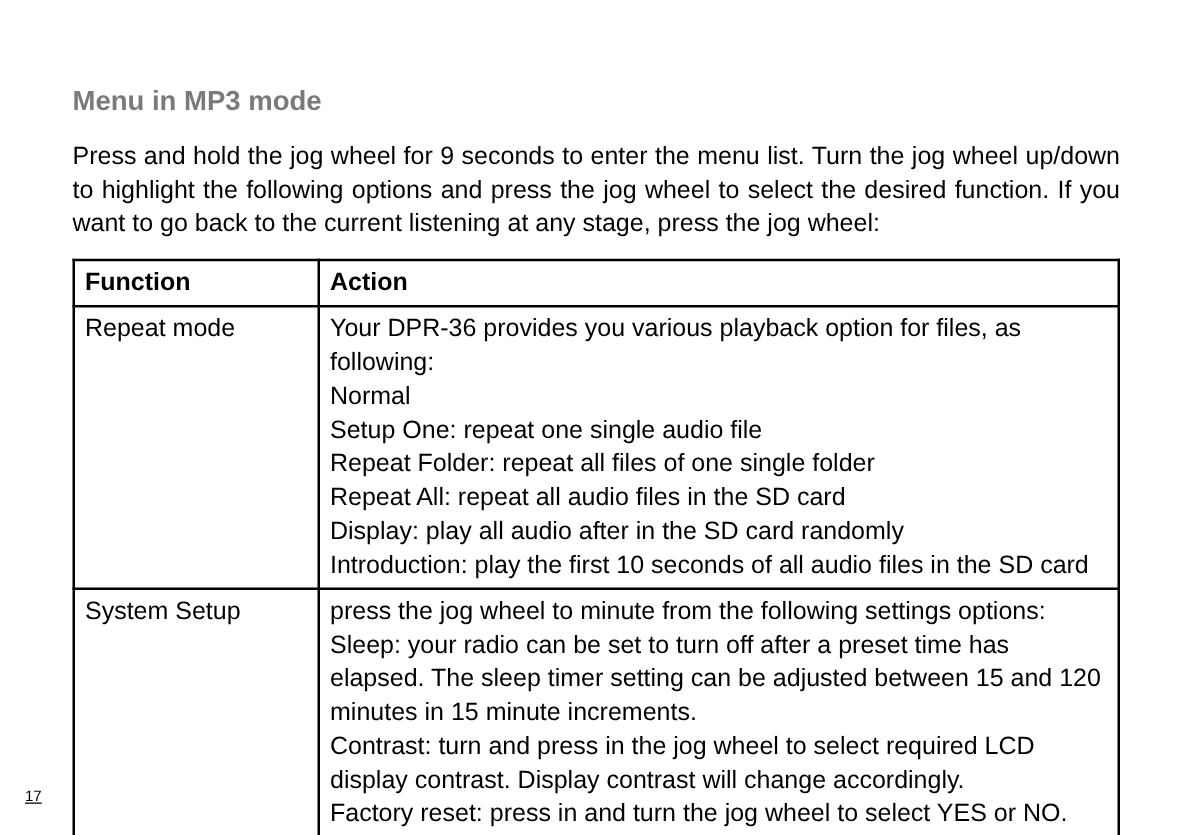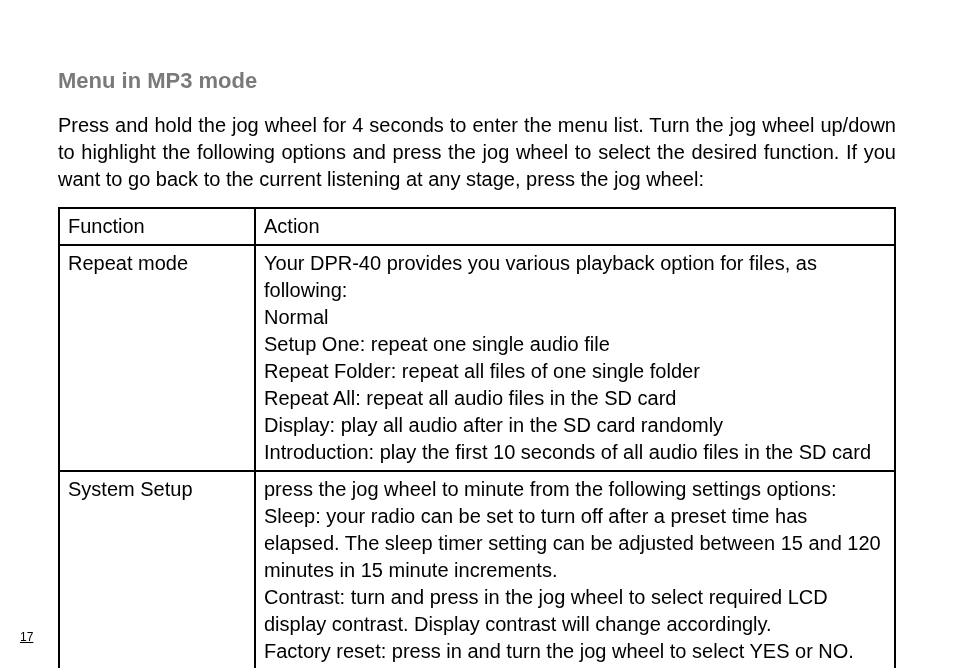--- a/index.html
+++ b/index.html
@@ -37,21 +37,21 @@
   }
   table.ftable th, table.ftable td {
     border: 2px solid #000;
     padding: 4px 8px;
     vertical-align: top;
     font-size: 20px;
     line-height: 1.35;
     text-align: left;
   }
   table.ftable th {
-    font-weight: normal;
+    font-weight: bold;
   }
   .col-func {
     width: 178px;
   }
   .item-line { display: block; }
   .b { font-weight: normal; }
   .justify { text-align: justify; }
   .page-num {
     position: absolute;
     left: 20px;
@@ -61,33 +61,33 @@
     text-decoration: underline;
   }
 </style>
 </head>
 <body>
 
 <div class="page">
 
   <div class="heading">Menu in MP3 mode</div>
 
-  <div class="intro">Press and hold the jog wheel for 4 seconds to enter the menu list. Turn the jog wheel up/down to highlight the following options and press the jog wheel to select the desired function. If you want to go back to the current listening at any stage, press the jog wheel:</div>
+  <div class="intro">Press and hold the jog wheel for 9 seconds to enter the menu list. Turn the jog wheel up/down to highlight the following options and press the jog wheel to select the desired function. If you want to go back to the current listening at any stage, press the jog wheel:</div>
 
   <table class="ftable">
     <tbody>
         <tr>
       <th class="col-func">Function</th>
       <th>Action</th>
     </tr>
 
     <tr>
       <td class="b">Repeat mode</td>
       <td>
-        <span class="item-line">Your DPR-40 provides you various playback option for files, as following:</span>
+        <span class="item-line">Your DPR-36 provides you various playback option for files, as following:</span>
         <span class="item-line"><span class="b">Normal</span><span></span></span>
         <span class="item-line"><span class="b">Setup One:</span><span> repeat one single audio file</span></span>
         <span class="item-line"><span class="b">Repeat Folder:</span><span> repeat all files of one single folder</span></span>
         <span class="item-line"><span class="b">Repeat All:</span><span> repeat all audio files in the SD card</span></span>
         <span class="item-line"><span class="b">Display:</span><span> play all audio after in the SD card randomly</span></span>
         <span class="item-line"><span class="b">Introduction:</span><span> play the first 10 seconds of all audio files in the SD card</span></span>
       </td>
     </tr>
 
     <tr>

